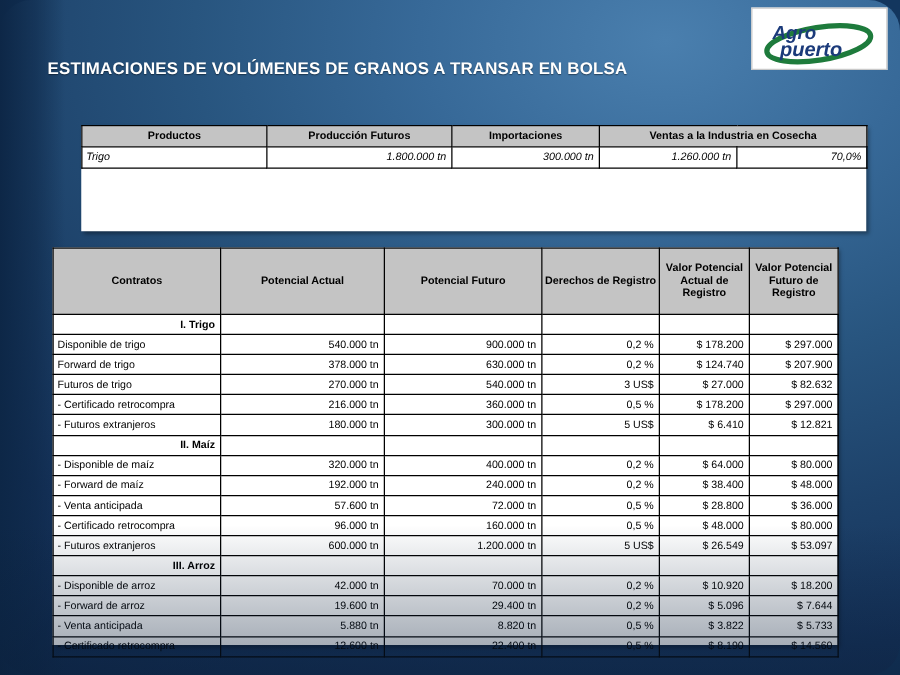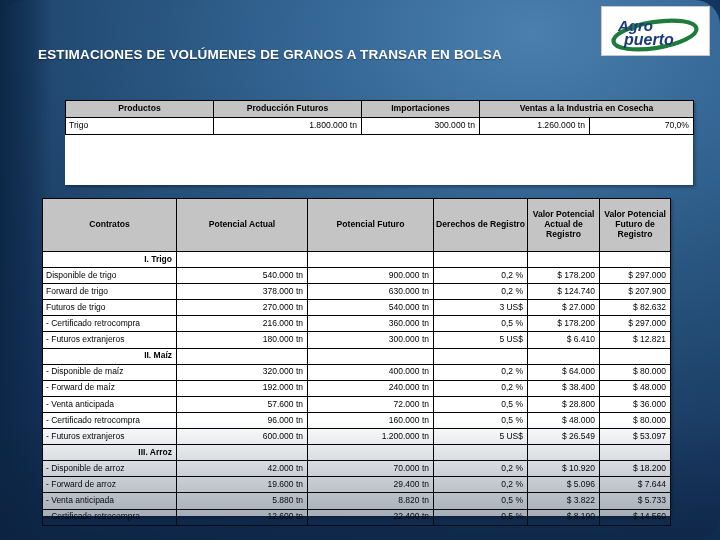--- a/index.html
+++ b/index.html
@@ -115,21 +115,21 @@
   
   #table2 col.d0 { width: 134px; }
   #table2 col.d1 { width: 131px; }
   #table2 col.d2 { width: 126px; }
   #table2 col.d3 { width: 94px; }
   #table2 col.d4 { width: 72px; }
   #table2 col.d5 { width: 71px; }
 
   #table2 thead th { height: 46px; }
   #table2 tbody td { height: 13.1px; font-size: 8.5px; }
-  #table1 tbody td { height: 14px; font-size: 8.6px; }
+  #table1 tbody td { height: 14px; font-size: 8.6px; font-style: italic; }
 </style>
 </head>
 <body>
 
 <div id="slide">
 
   <div class="logo-box">
     <svg width="107" height="48" viewBox="0 0 107 48">
       <ellipse cx="53" cy="28" rx="42" ry="13" fill="none" stroke="#1e7b3c" stroke-width="4.2" transform="rotate(-9 53 28)"></ellipse>
       <path d="M8 24 Q20 10 48 10" fill="none" stroke="#ffffff" stroke-width="5"></path>

